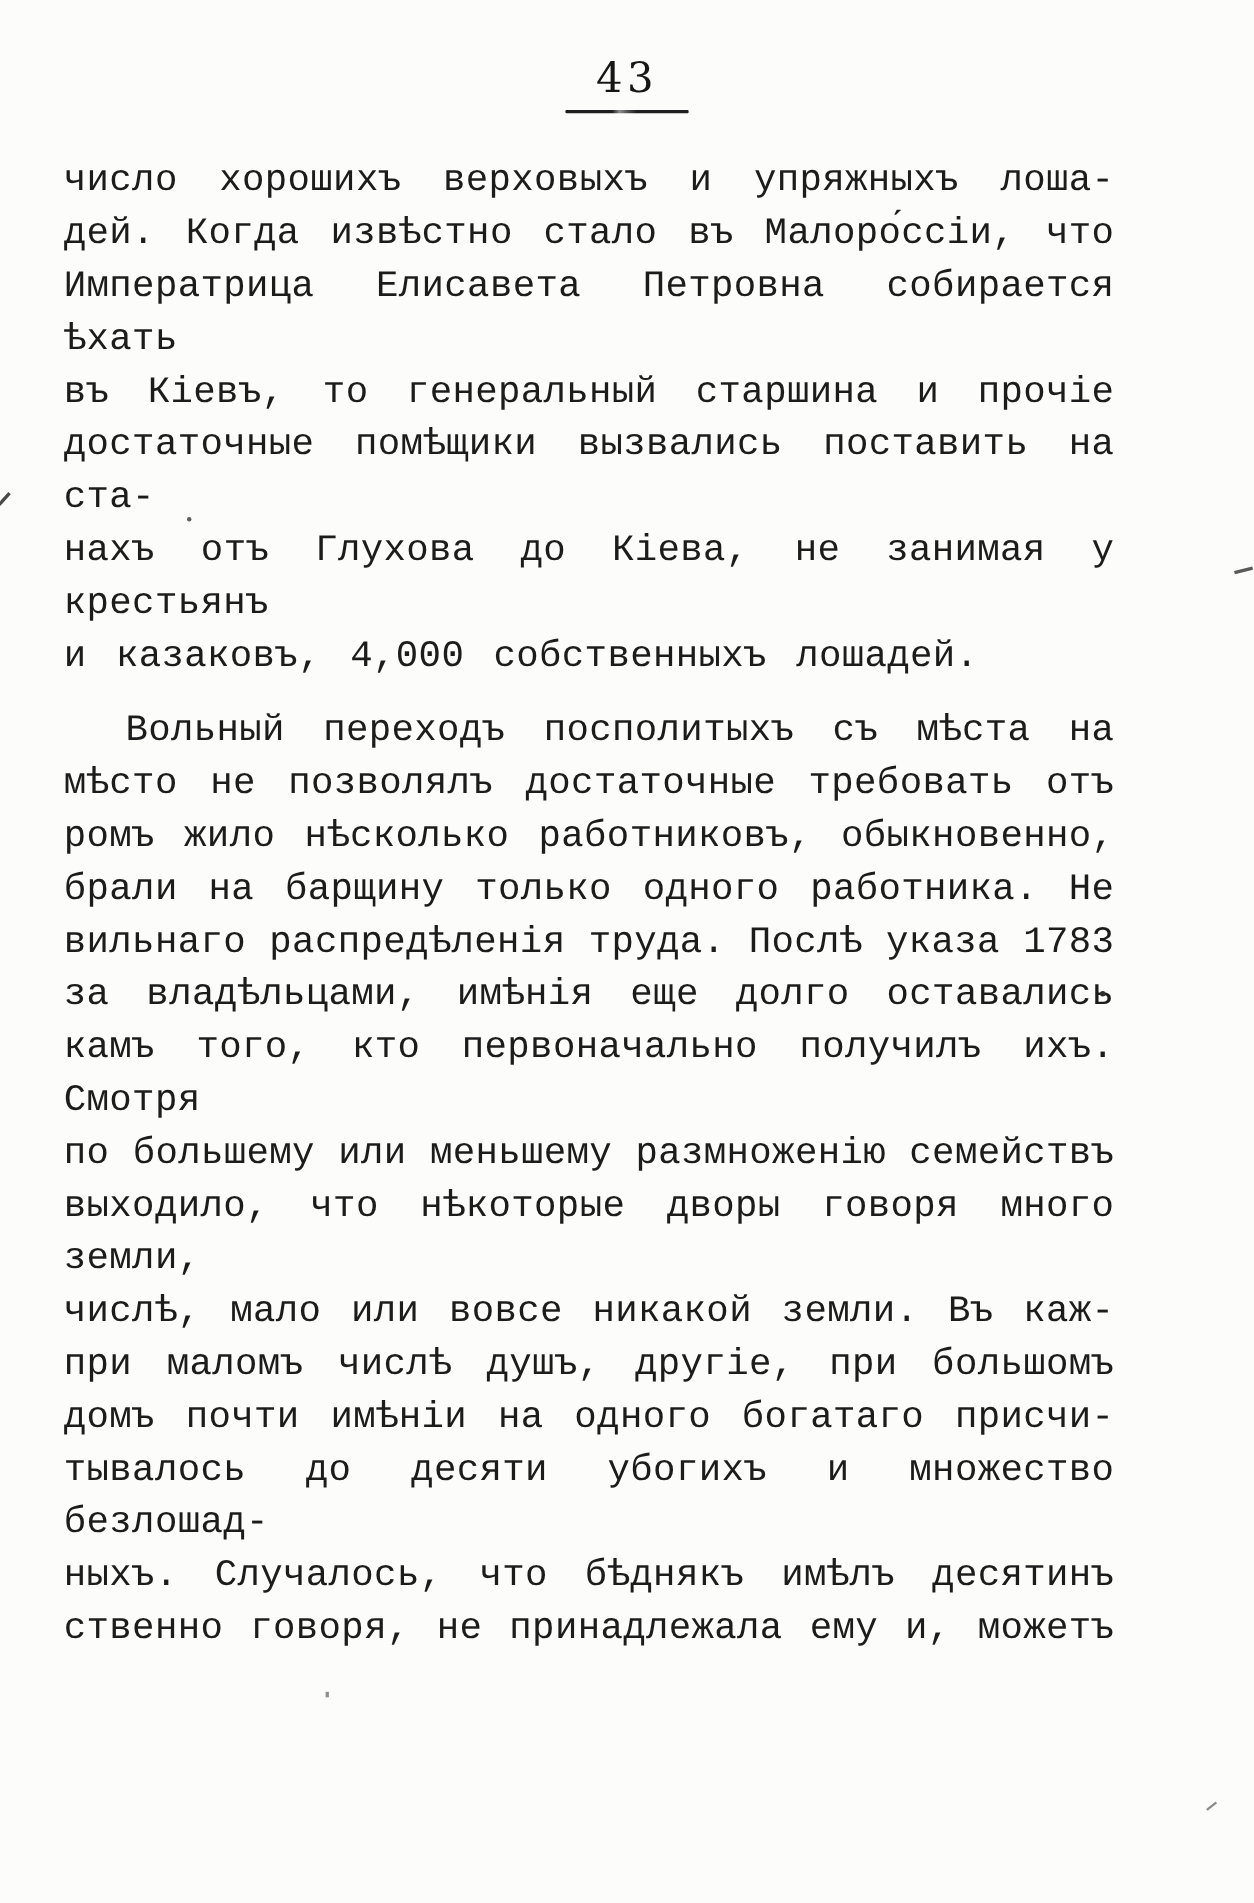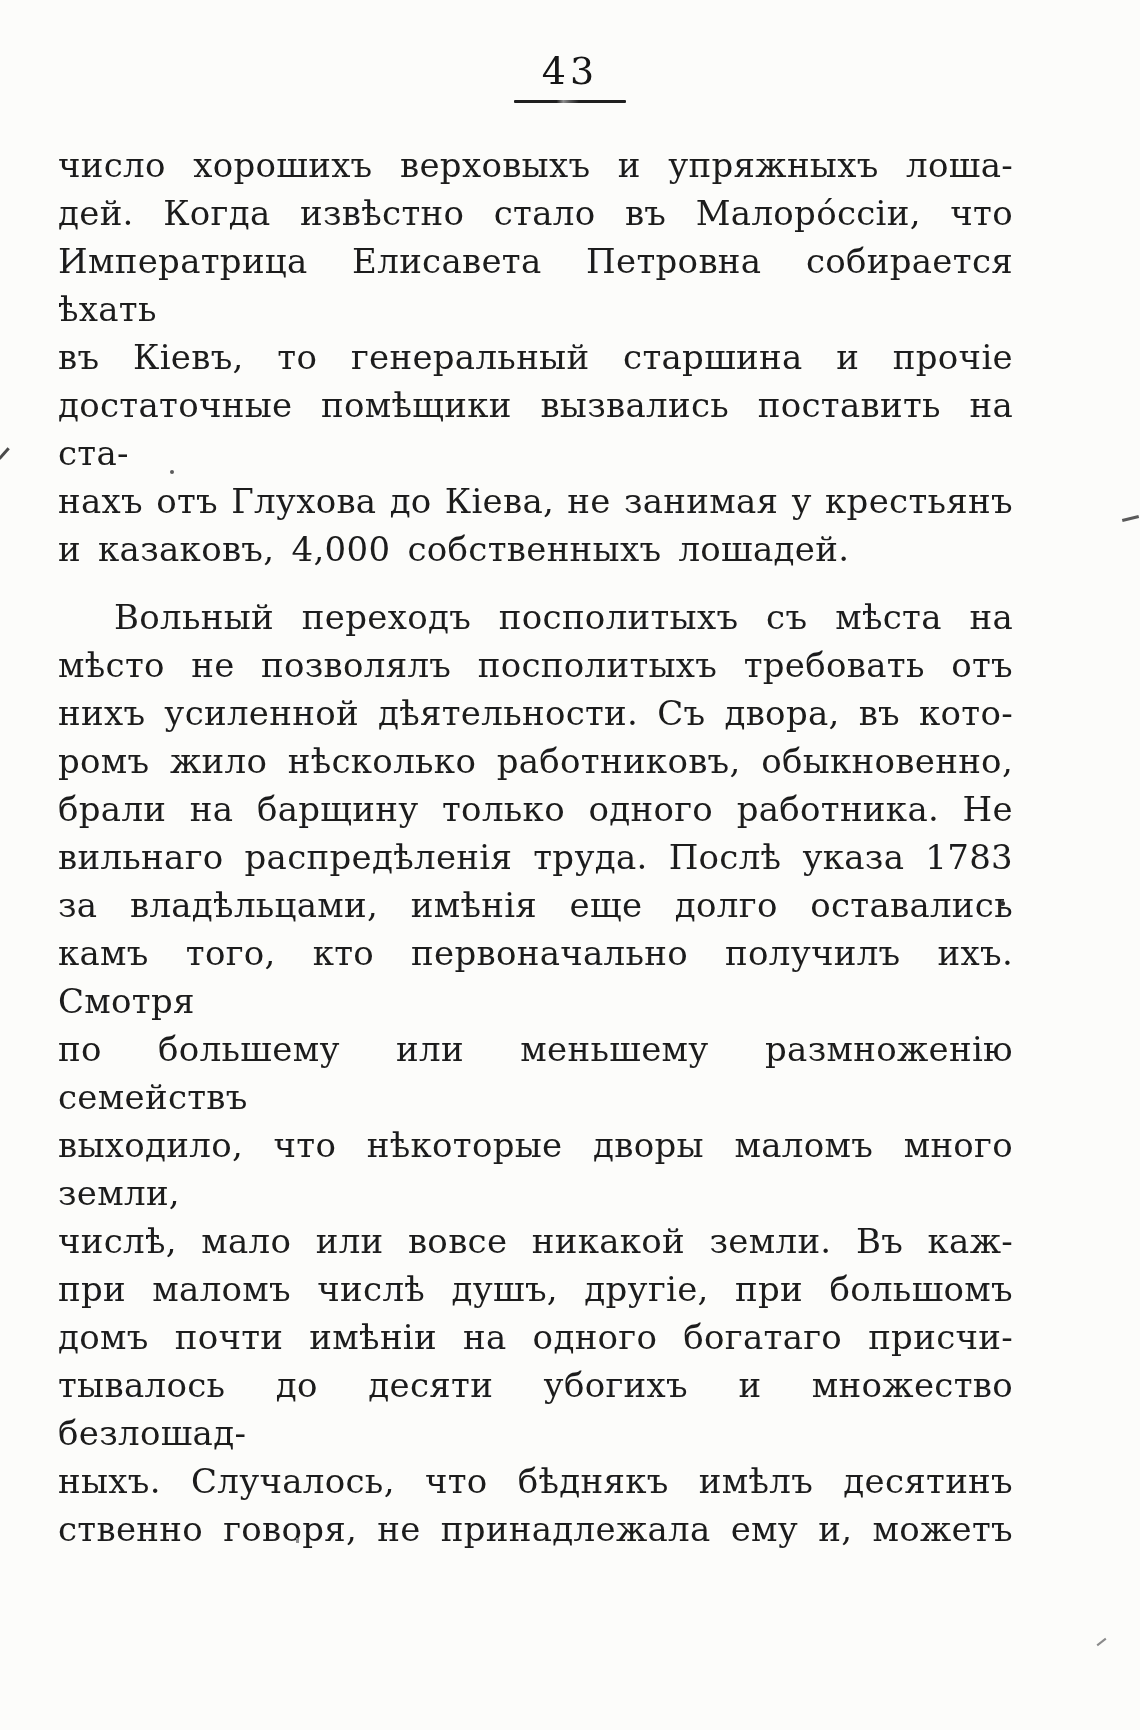--- a/index.html
+++ b/index.html
@@ -32,21 +32,21 @@
     background: linear-gradient(to right,
       #1f1f1f 0%, #1f1f1f 38%,
       #8d8d8d 44%, #555 50%,
       #1f1f1f 58%, #1f1f1f 100%);
     border-radius: 1px;
   }
   .textblock {
     margin: 38px 0 0 58px;
     width: 955px;
   }
-  .para { margin: 0; }
+  .para { margin: 0; font-family: Liberation Mono, monospace; }
   .para + .para { margin-top: 20px; }
   .line {
     font-size: 34px;
     line-height: 48px;
     white-space: normal;
     text-align: justify;
     text-align-last: justify;
     letter-spacing: 0.3px;
   }
   .line.end {
@@ -83,29 +83,28 @@
       <div class="line">дей. Когда извѣстно стало въ Малоро́ссіи, что</div>
       <div class="line">Императрица Елисавета Петровна собирается ѣхать</div>
       <div class="line">въ Кіевъ, то генеральный старшина и прочіе</div>
       <div class="line">достаточные помѣщики вызвались поставить на ста-</div>
       <div class="line">нахъ отъ Глухова до Кіева, не занимая у крестьянъ</div>
       <div class="line end">и казаковъ, 4,000 собственныхъ лошадей.</div>
     </div>
 
     <div class="para">
       <div class="line indent">Вольный переходъ посполитыхъ съ мѣста на</div>
-      <div class="line">мѣсто не позволялъ посполитыхъ требовать отъ</div>
-      <div class="line">нихъ усиленной дѣятельности. Съ двора, въ кото-</div>
+      <div class="line">мѣсто не позволялъ достаточные требовать отъ</div>
       <div class="line">ромъ жило нѣсколько работниковъ, обыкновенно,</div>
       <div class="line">брали на барщину только одного работника. Не</div>
       <div class="line">вильнаго распредѣленія труда. Послѣ указа 1783</div>
       <div class="line">за владѣльцами, имѣнія еще долго оставались</div>
       <div class="line">камъ того, кто первоначально получилъ ихъ. Смотря</div>
       <div class="line">по большему или меньшему размноженію семействъ</div>
-      <div class="line">выходило, что нѣкоторые дворы маломъ много земли,</div>
+      <div class="line">выходило, что нѣкоторые дворы говоря много земли,</div>
       <div class="line">числѣ, мало или вовсе никакой земли. Въ каж-</div>
       <div class="line">при маломъ числѣ душъ, другіе, при большомъ</div>
       <div class="line">домъ почти имѣніи на одного богатаго присчи-</div>
       <div class="line">тывалось до десяти убогихъ и множество безлошад-</div>
       <div class="line">ныхъ. Случалось, что бѣднякъ имѣлъ десятинъ</div>
       <div class="line">ственно говоря, не принадлежала ему и, можетъ</div>
 
     </div>
 
   </div>

